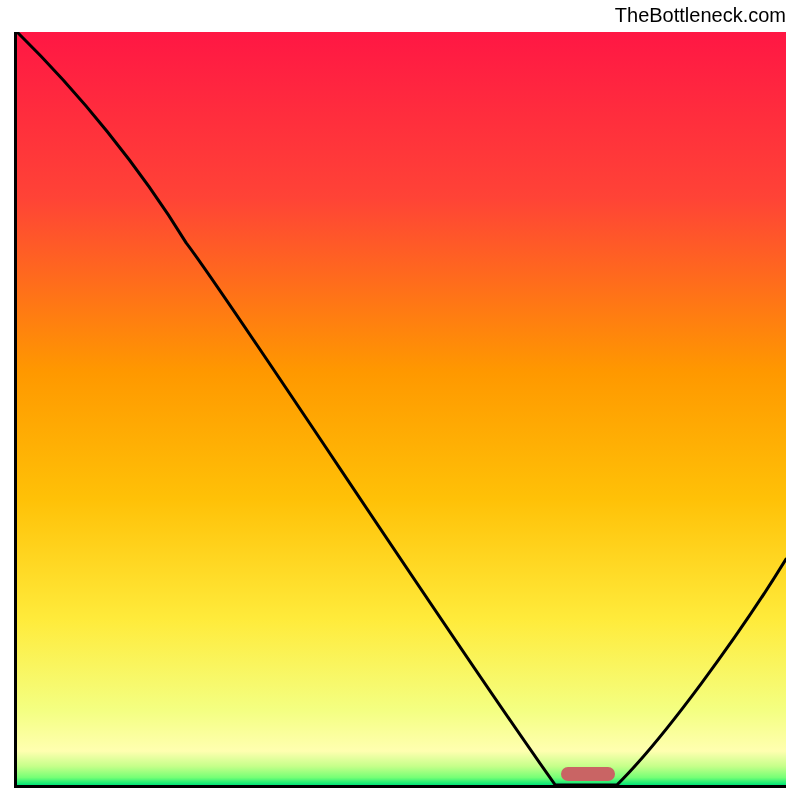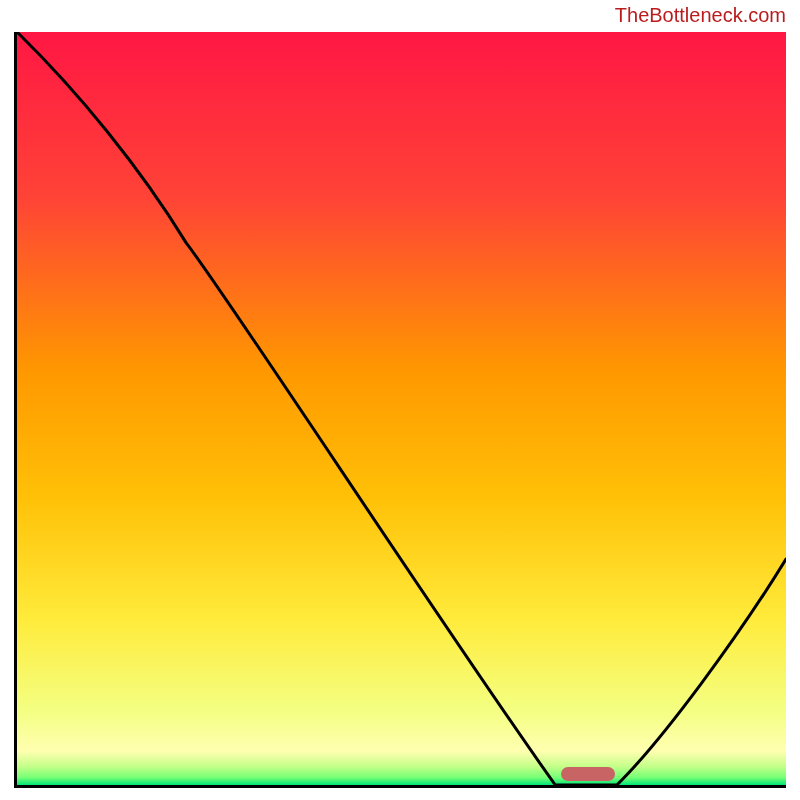--- a/index.html
+++ b/index.html
@@ -8,21 +8,21 @@
     height: 800px;
     position: relative;
     font-family: Arial, sans-serif;
     background: #fff;
   }
   .watermark {
     position: absolute;
     top: 4px;
     right: 14px;
     font-size: 20px;
-    color: #b91c1c;
+    color: #000000;
     font-weight: 500;
     z-index: 10;
   }
   .chart-area {
     position: absolute;
     left: 14px;
     top: 32px;
     width: 772px;
     height: 756px;
     border-left: 3px solid #000;

